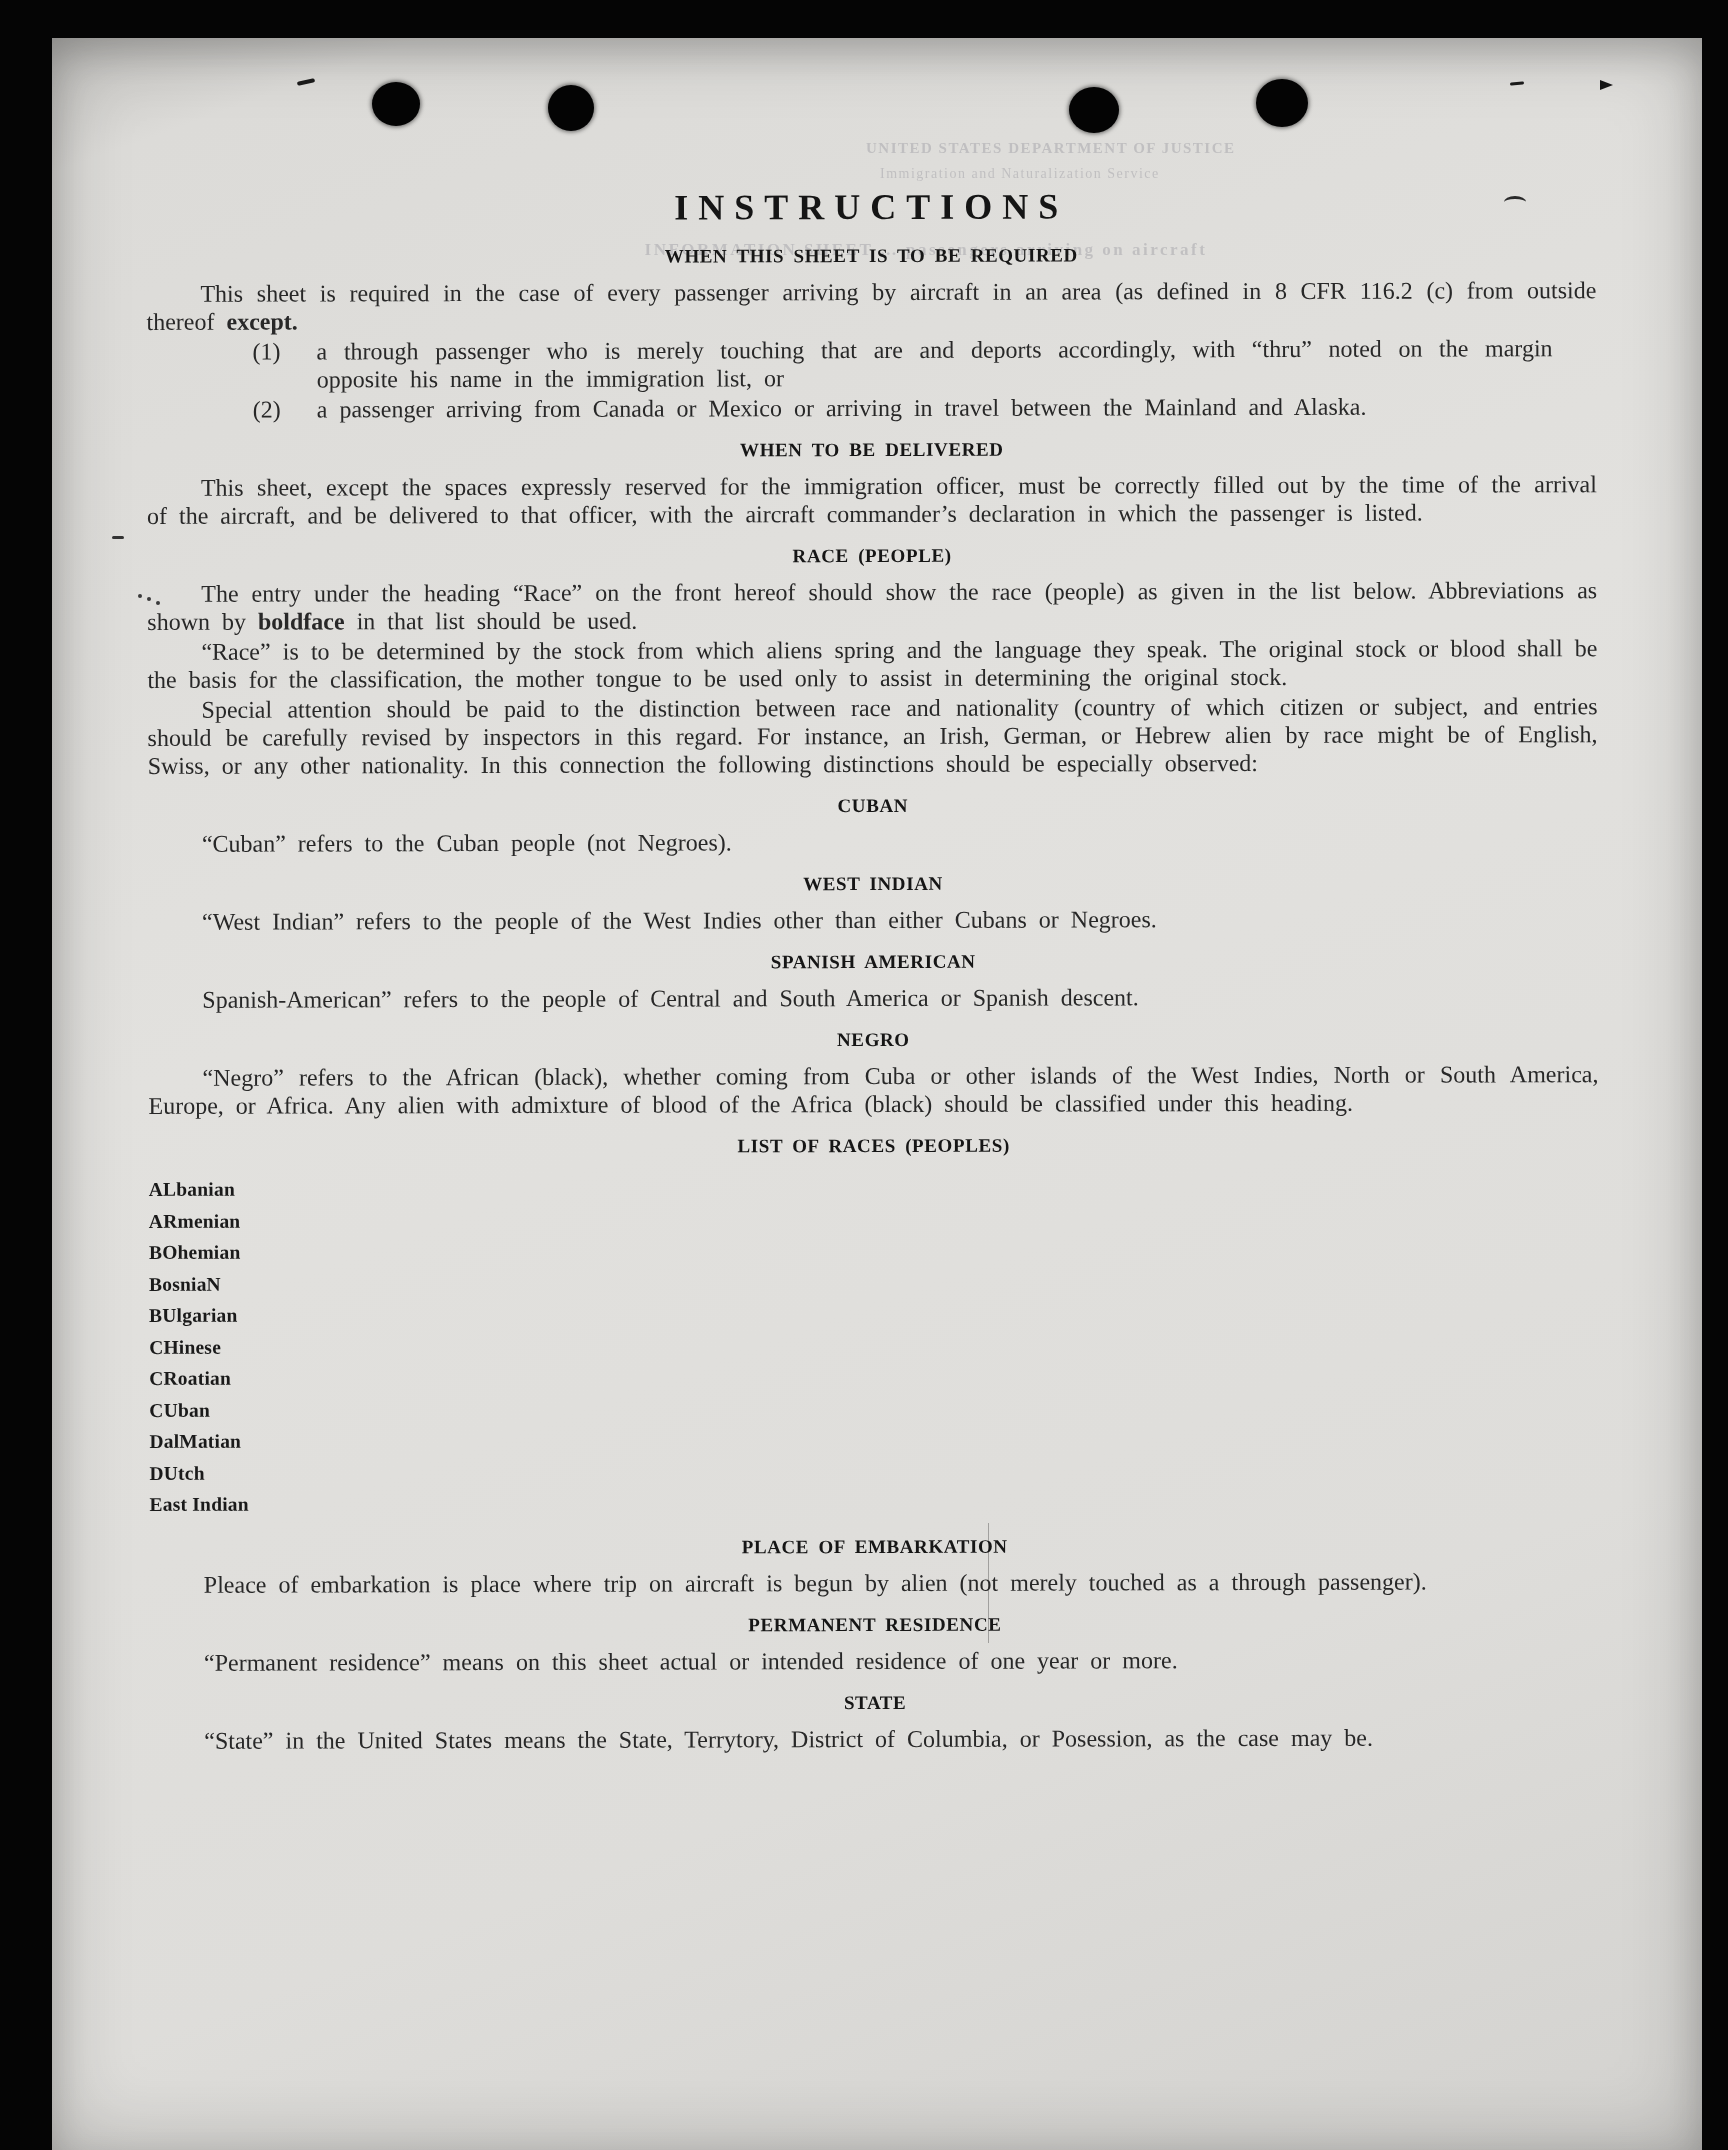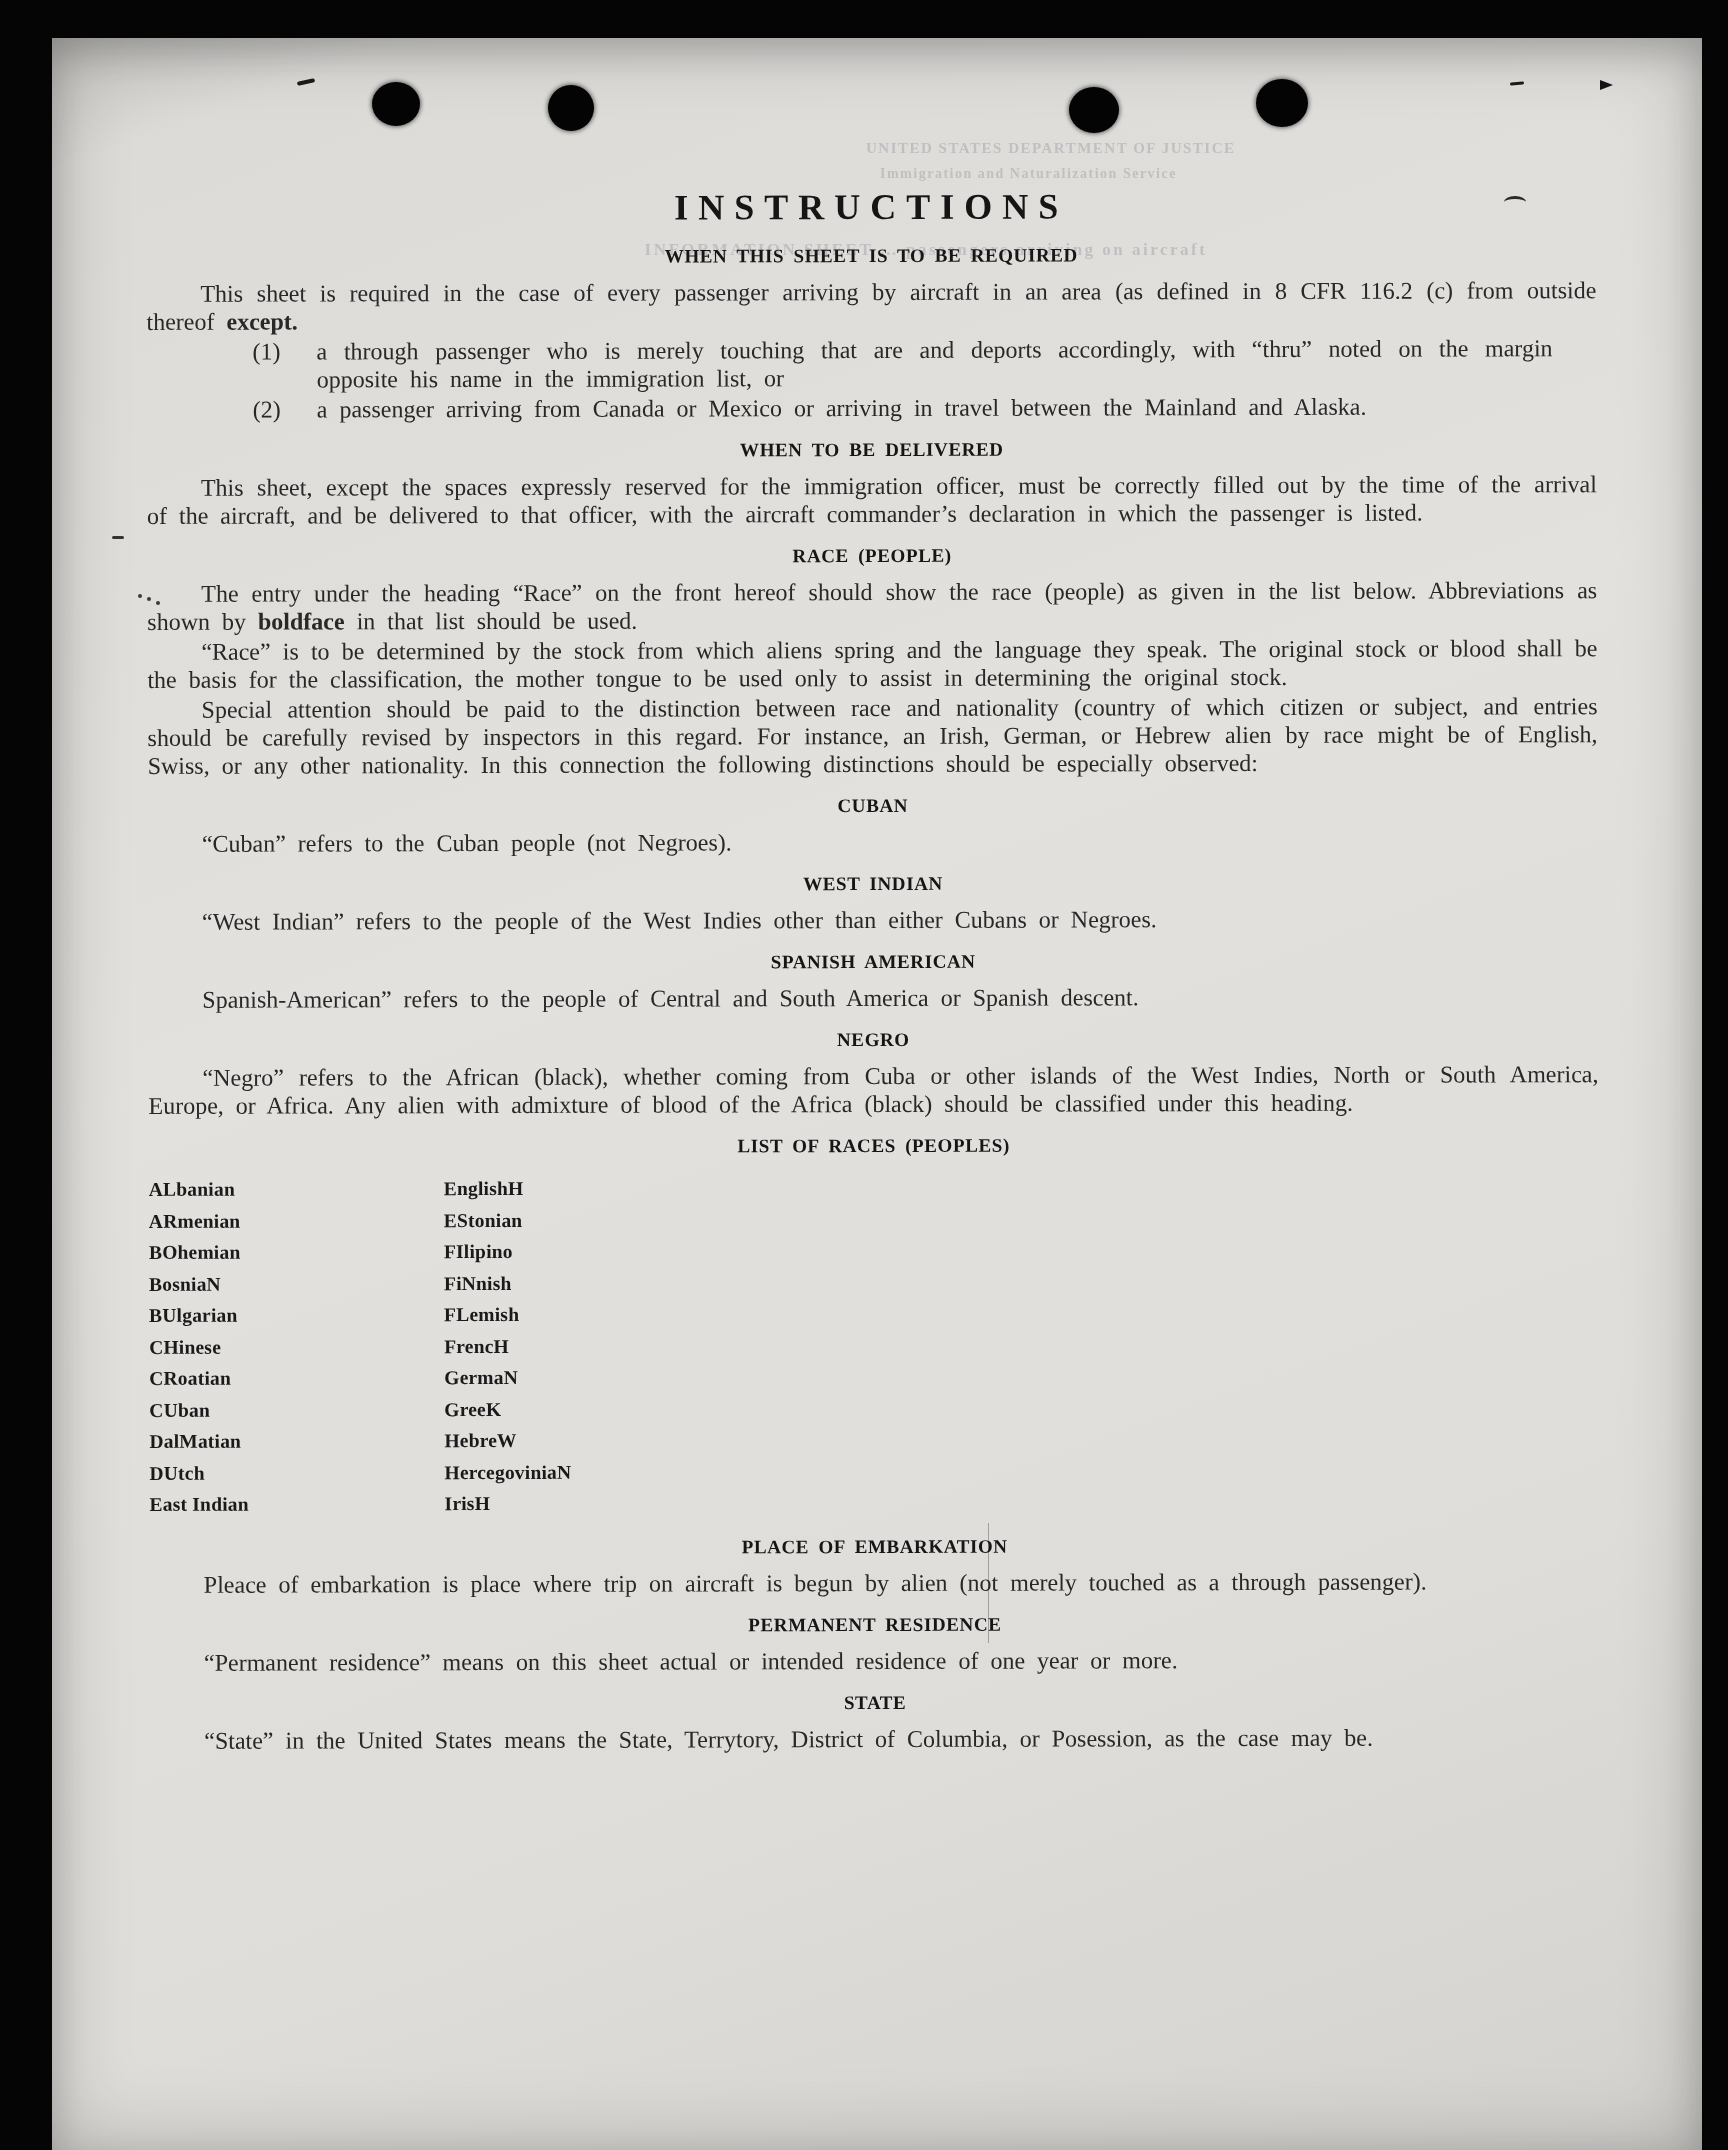--- a/index.html
+++ b/index.html
@@ -82,21 +82,21 @@
   .hole4 { left: 1204px; top: 41px; width: 52px; height: 48px; }
   .ghost {
     position: absolute;
     color: rgba(35, 35, 60, 0.16);
     filter: blur(0.3px);
     letter-spacing: 1.5px;
     white-space: nowrap;
     font-weight: bold;
   }
   .ghost-dept { left: 814px; top: 102px; font-size: 15px; }
-  .ghost-service { left: 828px; top: 128px; font-size: 14px; font-weight: bold; }
+  .ghost-service { left: 828px; top: 128px; font-size: 14px; font-weight: normal; }
   .ghost-info { left: 248px; top: 202px; width: 1252px; text-align: center; font-size: 17px; letter-spacing: 2.5px; white-space: normal; }
   .mark { position: absolute; background: #1a1a1a; border-radius: 2px; }
   .mark-1 { left: 245px; top: 42px; width: 18px; height: 4px; transform: rotate(-12deg); }
   .mark-2 { left: 1458px; top: 44px; width: 14px; height: 3px; transform: rotate(-6deg); }
   .mark-3 {
     left: 1548px; top: 42px; width: 0; height: 0; background: transparent; border-radius: 0;
     border-left: 13px solid #141414;
     border-top: 5px solid transparent;
     border-bottom: 5px solid transparent;
   }
@@ -181,31 +181,20 @@
 ARmenian
 BOhemian
 BosniaN
 BUlgarian
 CHinese
 CRoatian
 CUban
 DalMatian
 DUtch
 East Indian</div>
-        <div class="race-col">EnglishH
-EStonian
-FIlipino
-FiNnish
-FLemish
-FrencH
-GermaN
-GreeK
-HebreW
-HercegoviniaN
-IrisH</div>
       </div>
 
       <h2 class="sec-heading">PLACE OF EMBARKATION</h2>
       <p class="para">Pleace of embarkation is place where trip on aircraft is begun by alien (not merely touched as a through passenger).</p>
 
       <h2 class="sec-heading">PERMANENT RESIDENCE</h2>
       <p class="para">“Permanent residence” means on this sheet actual or intended residence of one year or more.</p>
 
       <h2 class="sec-heading">STATE</h2>
       <p class="para">“State” in the United States means the State, Terrytory, District of Columbia, or Posession, as the case may be.</p>

